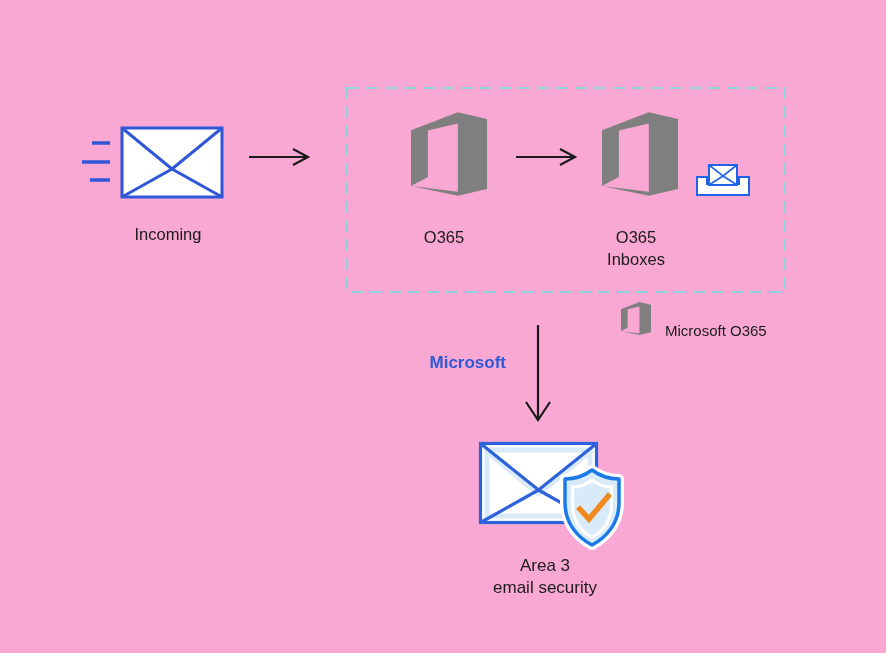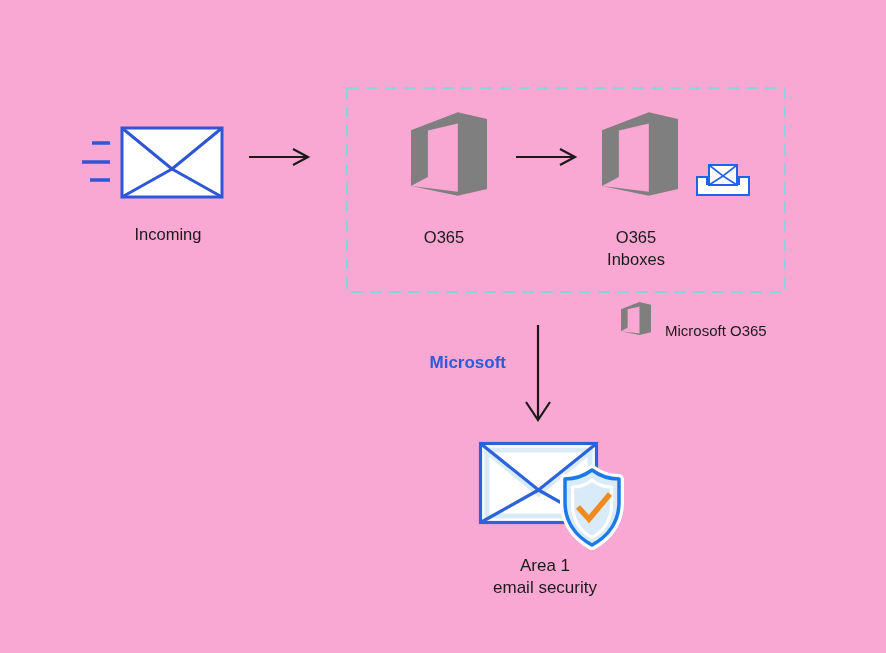--- a/index.html
+++ b/index.html
@@ -128,17 +128,17 @@
     <path d="M114,30 c8,6 17,9 27,9 v23.5 c0,19.5 -11,34 -27,42.5 c-16,-8.5 -27,-23 -27,-42.5 v-23.5 c10,0 19,-3 27,-9 z" fill="#ffffff" stroke="#ffffff" stroke-width="10" stroke-linejoin="round"></path>
 
     <path d="M114,30 c8,6 17,9 27,9 v23.5 c0,19.5 -11,34 -27,42.5 c-16,-8.5 -27,-23 -27,-42.5 v-23.5 c10,0 19,-3 27,-9 z" class="c-light-fill c-shield" stroke-width="3.5" stroke-linejoin="round"></path>
 
     <path d="M114,40 c5.5,4.5 12.5,7 19.5,7 v18 c0,15 -8,26.5 -19.5,32.5 c-11.5,-6 -19.5,-17.5 -19.5,-32.5 v-18 c7,0 14,-2.5 19.5,-7 z" fill="none" stroke="#ffffff" stroke-width="3.2" stroke-linejoin="round"></path>
 
     <path d="M100,67 L111,79 L132,54" class="c-check" stroke-width="5.5"></path>
   </svg>
 
   <div class="node-label area1-label" style="left:465px;top:555px;width:160px;">
-    <span>Area 1</span>
+    <span>Area 3</span>
     <span>email security</span>
   </div>
 
 </div>
 
 </body></html>

